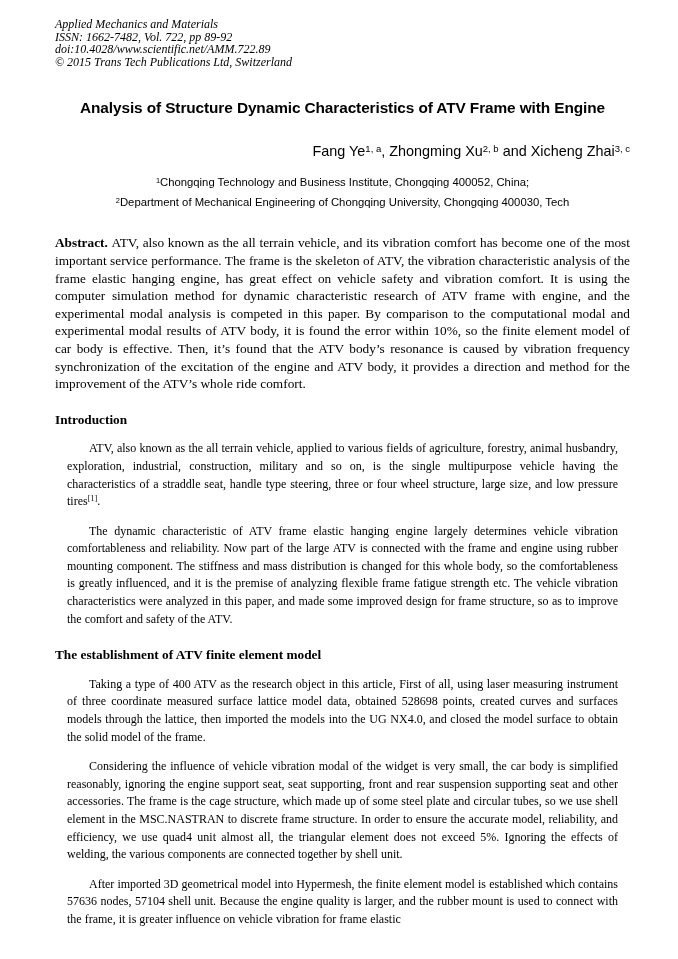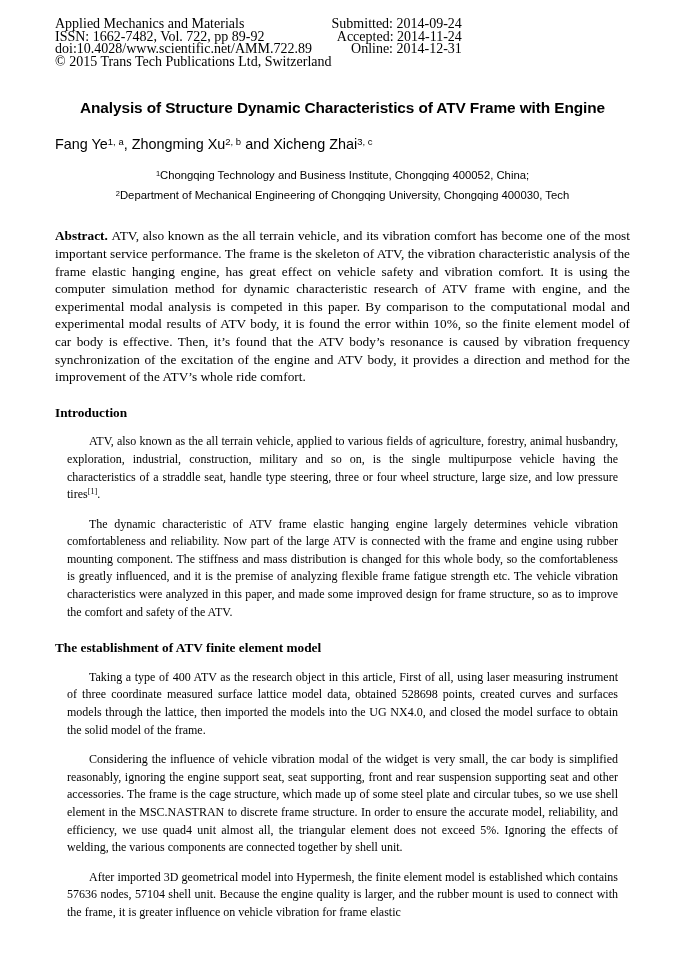--- a/index.html
+++ b/index.html
@@ -20,45 +20,46 @@
     position: relative;
     width: 678px;
     height: 959px;
     box-sizing: border-box;
     padding: 18px 48px 0 55px;
   }
 
   
   .journal-header {
     display: flex;
-    justify-content: flex-start;
+    justify-content: space-between;
     align-items: flex-start;
-    font-size: 14px;
+    font-style: italic;
+    font-size: 12px;
     line-height: 12.6px;
     font-family: "Liberation Serif", "DejaVu Serif", serif;
   }
   .journal-header .left { text-align: left; }
   .journal-header .right { text-align: right; white-space: nowrap; }
   .journal-header .line { display: block; }
 
   
   .paper-title {
     margin-top: 30px;
     text-align: center;
     font-family: "Liberation Sans", "DejaVu Sans", sans-serif;
     font-weight: bold;
     font-size: 15.4px;
     line-height: 20px;
     letter-spacing: -0.1px;
   }
 
   
   .authors {
-    margin-top: 16px;
-    text-align: left;
+    margin-top: 23px;
+    text-align: right;
     font-family: "Liberation Sans", "DejaVu Sans", sans-serif;
     font-size: 14.4px;
     line-height: 20px;
   }
   .authors sup, .affil sup, .emails sup {
     font-size: 0.66em;
     vertical-align: 0.45em;
     line-height: 0;
   }
 
@@ -128,25 +129,20 @@
 
 <div class="page">
 
   <div class="journal-header">
     <div class="left">
       <span class="line">Applied Mechanics and Materials</span>
       <span class="line">ISSN: 1662-7482, Vol. 722, pp 89-92</span>
       <span class="line">doi:10.4028/www.scientific.net/AMM.722.89</span>
       <span class="line">© 2015 Trans Tech Publications Ltd, Switzerland</span>
     </div>
-    <div class="right">
-      <span class="line">Submitted: 2014-09-24</span>
-      <span class="line">Accepted: 2014-11-24</span>
-      <span class="line">Online: 2014-12-31</span>
-    </div>
   </div>
 
   <h1 class="paper-title">Analysis of Structure Dynamic Characteristics of ATV Frame with Engine</h1>
 
   <div class="authors"><span><span>Fang Ye</span><sup>1, a</sup></span>, <span><span>Zhongming Xu</span><sup>2, b</sup></span> and <span><span>Xicheng Zhai</span><sup>3, c</sup></span></div>
 
   <div class="affils">
       <span class="affil"><sup>1</sup><span>Chongqing Technology and Business Institute, Chongqing 400052, China;</span></span>
       <span class="affil"><sup>2</sup><span>Department of Mechanical Engineering of Chongqing University, Chongqing 400030, Tech</span></span>
     </div>

